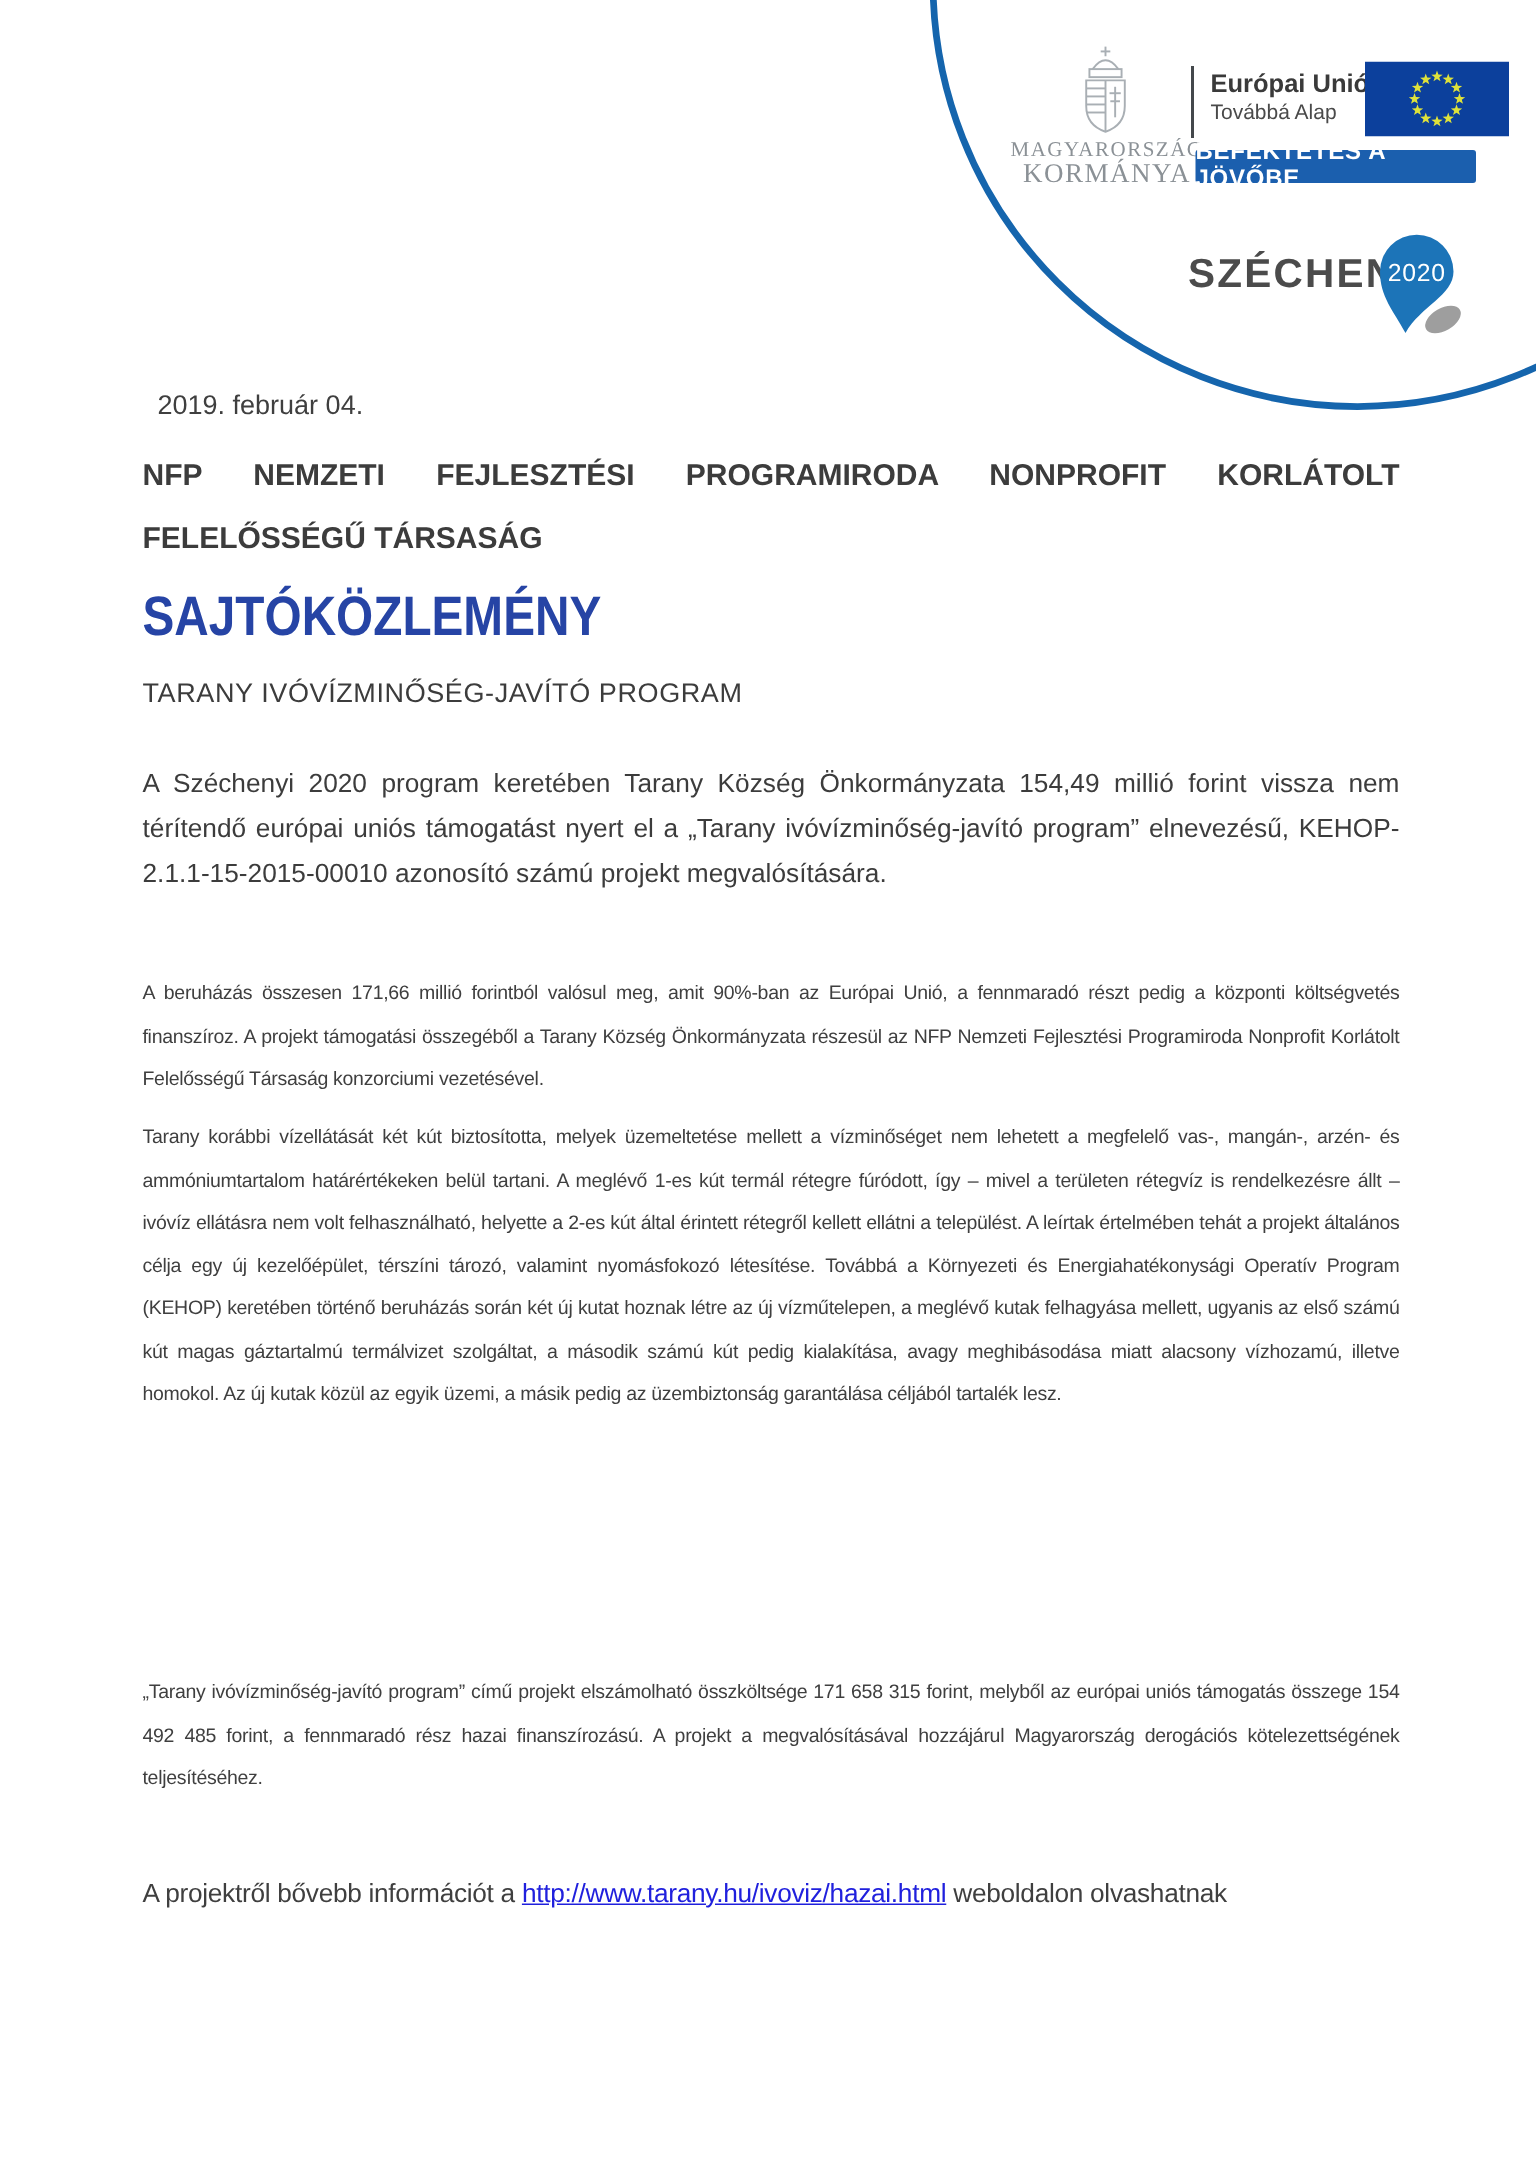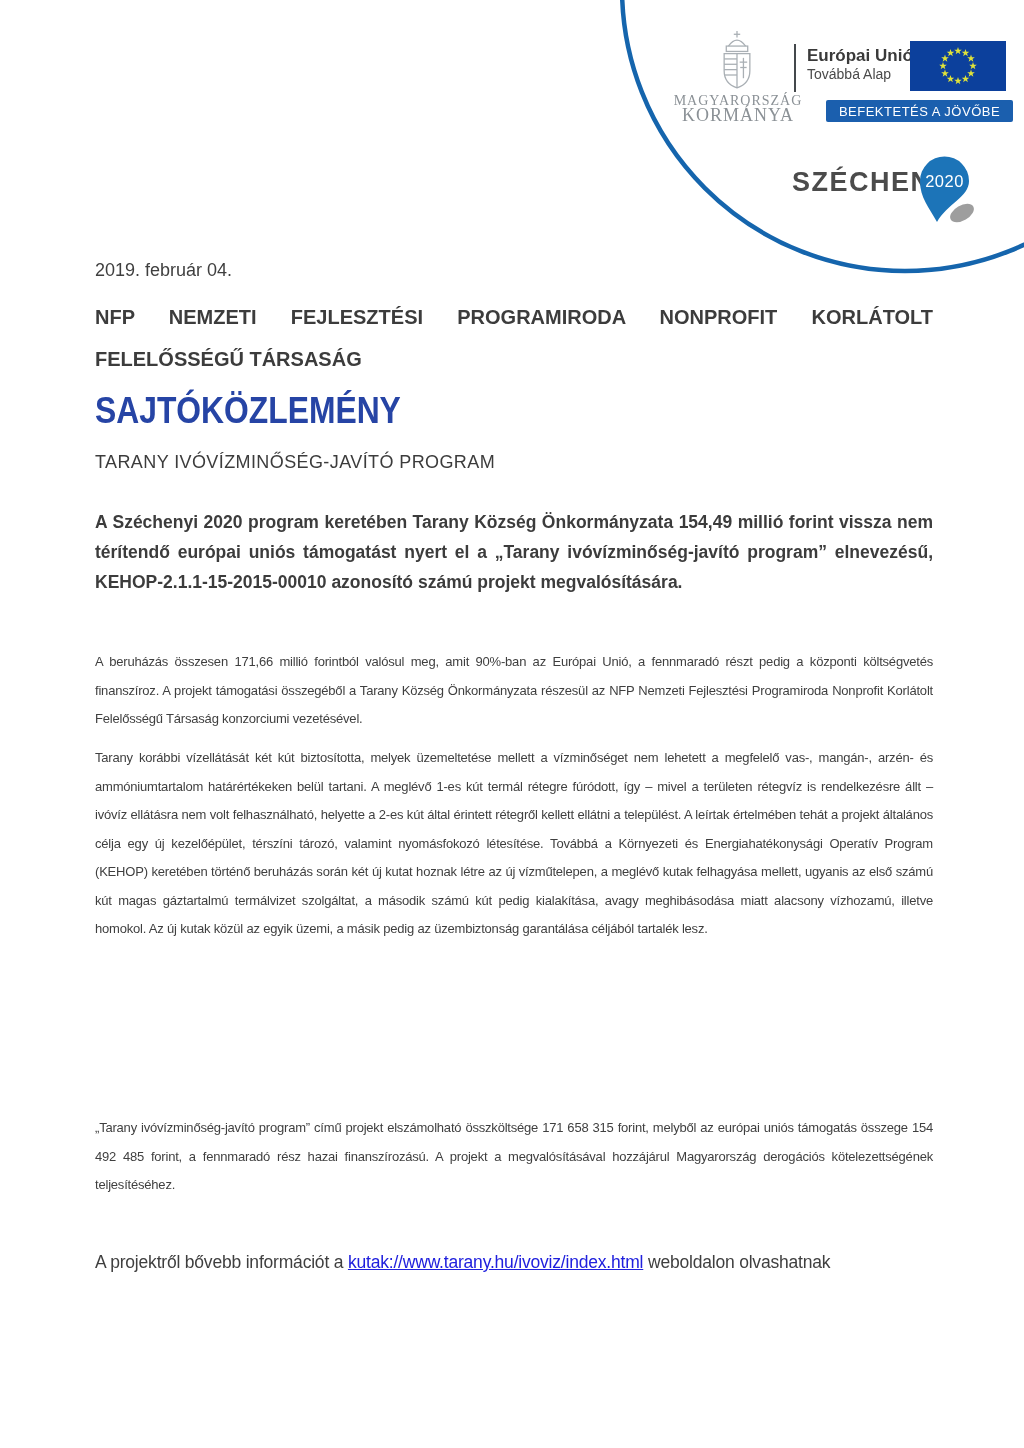--- a/index.html
+++ b/index.html
@@ -15,41 +15,41 @@
     font-family:"Liberation Serif", serif; color:#8b9196; letter-spacing:1px;
   }
   .gov-name .l1 { font-size:14px; line-height:15px; }
   .gov-name .l2 { font-size:18px; line-height:15px; }
   .hdr-divider { position:absolute; left:794px; top:44px; width:2px; height:48px; background:#44484c; }
   .eu-text { position:absolute; left:807px; top:46px; }
   .eu-text .l1 { font-size:17px; font-weight:bold; color:#3a3a3a; line-height:19px; }
   .eu-text .l2 { font-size:14px; color:#4a4a4a; line-height:19px; }
   .eu-flag { position:absolute; left:910px; top:41px; width:96px; height:50px; }
   .invest-badge {
-    position:absolute; left:826px; top:100px; width:187px; height:22px;
-    background:#1b5fae; color:#ffffff; font-size:13px; font-weight:normal;
+    position:absolute; left:797px; top:100px; width:187px; height:22px;
+    background:#1b5fae; color:#ffffff; font-size:16px; font-weight:bold;
     letter-spacing:0.5px; display:flex; align-items:center; justify-content:center;
     border-radius:2px;
   }
   .szechenyi-text {
     position:absolute; left:792px; top:167px; font-size:27px; font-weight:bold;
     color:#4b4b4b; letter-spacing:1.5px; white-space:nowrap;
   }
   .pin-svg { position:absolute; left:918px; top:152px; width:78px; height:78px; }
 
   
   .doc-block { position:absolute; left:95px; width:838px; }
-  .date-line { top:260px; font-size:18px; }
+  .date-line { top:260px; font-size:18px;margin-left:10px; }
   .org-line  { top:296px; font-size:20px; font-weight:bold; line-height:42px; text-align:justify; color:#3c3c3c; }
   .doc-title {
     top:390px; font-size:37px; font-weight:bold; color:#2644a5;
     transform:scaleX(0.86); transform-origin:left top; white-space:nowrap;
   }
   .doc-subtitle { top:452px; font-size:18px; font-weight:normal; letter-spacing:0.4px; color:#3c3c3c; }
-  .lead-par { top:507px; font-size:17.5px; font-weight:bold; line-height:30px; text-align:justify; color:#3c3c3c; }
+  .lead-par { top:507px; font-size:17.5px; font-weight:normal; line-height:30px; text-align:justify; color:#3c3c3c; }
   .par { font-size:13px; line-height:28.5px; text-align:justify; letter-spacing:-0.2px; }
   .par-1 { top:648px; }
   .par-2 { top:744px; }
   .par-3 { top:1114px; }
   .footer-line { top:1252px; font-size:17.5px; letter-spacing:-0.2px; }
   .footer-line a { color:#2020dd; text-decoration:underline; }
 </style>
 </head>
 <body>
 
@@ -127,16 +127,16 @@
 
   <div class="doc-block lead-par">A Széchenyi 2020 program keretében Tarany Község Önkormányzata 154,49 millió forint vissza nem térítendő európai uniós támogatást nyert el a „Tarany ivóvízminőség-javító program” elnevezésű, KEHOP-2.1.1-15-2015-00010 azonosító számú projekt megvalósítására.</div>
 
   <div class="doc-block par par-1">A beruházás összesen 171,66 millió forintból valósul meg, amit 90%-ban az Európai Unió, a fennmaradó részt pedig a központi költségvetés finanszíroz. A projekt támogatási összegéből a Tarany Község Önkormányzata részesül az NFP Nemzeti Fejlesztési Programiroda Nonprofit Korlátolt Felelősségű Társaság konzorciumi vezetésével.</div>
 
   <div class="doc-block par par-2">Tarany korábbi vízellátását két kút biztosította, melyek üzemeltetése mellett a vízminőséget nem lehetett a megfelelő vas-, mangán-, arzén- és ammóniumtartalom határértékeken belül tartani. A meglévő 1-es kút termál rétegre fúródott, így – mivel a területen rétegvíz is rendelkezésre állt – ivóvíz ellátásra nem volt felhasználható, helyette a 2-es kút által érintett rétegről kellett ellátni a települést. A leírtak értelmében tehát a projekt általános célja egy új kezelőépület, térszíni tározó, valamint nyomásfokozó létesítése. Továbbá a Környezeti és Energiahatékonysági Operatív Program (KEHOP) keretében történő beruházás során két új kutat hoznak létre az új vízműtelepen, a meglévő kutak felhagyása mellett, ugyanis az első számú kút magas gáztartalmú termálvizet szolgáltat, a második számú kút pedig kialakítása, avagy meghibásodása miatt alacsony vízhozamú, illetve homokol. Az új kutak közül az egyik üzemi, a másik pedig az üzembiztonság garantálása céljából tartalék lesz.</div>
 
   <div class="doc-block par par-3">„Tarany ivóvízminőség-javító program” című projekt elszámolható összköltsége 171 658 315 forint, melyből az európai uniós támogatás összege 154 492 485 forint, a fennmaradó rész hazai finanszírozású. A projekt a megvalósításával hozzájárul Magyarország derogációs kötelezettségének teljesítéséhez.</div>
 
   <div class="doc-block footer-line">
-    <span>A projektről bővebb információt a </span><a href="#">kutak://www.tarany.hu/ivoviz/index.html</a><span> weboldalon olvashatnak</span>
+    <span>A projektről bővebb információt a </span><a href="#">http://www.tarany.hu/ivoviz/hazai.html</a><span> weboldalon olvashatnak</span>
   </div>
 
 </div>
 
 </body></html>

